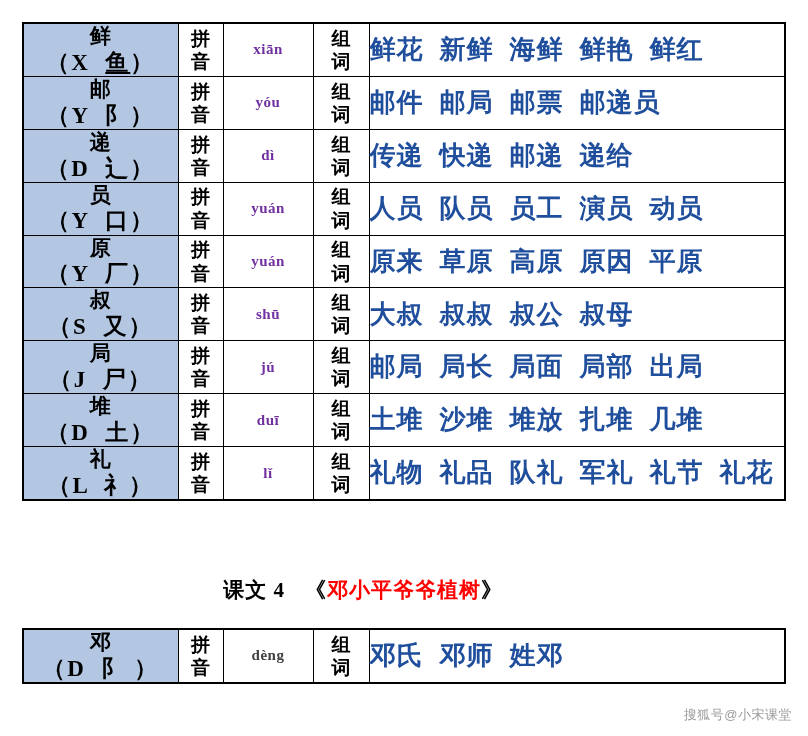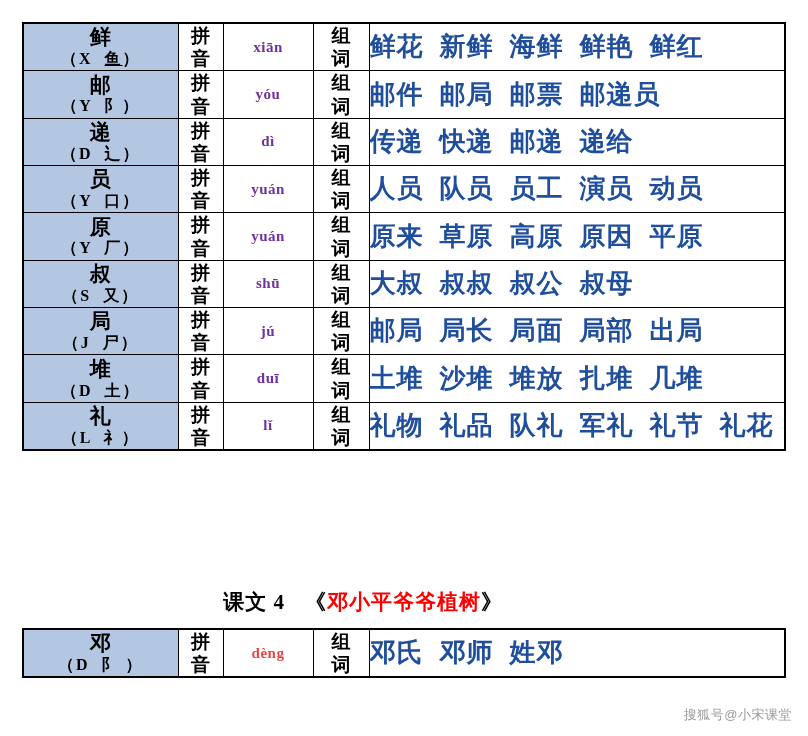--- a/index.html
+++ b/index.html
@@ -50,21 +50,21 @@
     line-height: 1.18;
     padding: 4px 0 5px 0;
   }
   .cell-char .hanzi {
     display: block;
     font-size: 21px;
     letter-spacing: 1px;
   }
   .cell-char .radical {
     display: block;
-    font-size: 16px;
+    font-size: 23px;
     letter-spacing: 2px;
     white-space: pre;
   }
   .cell-char .radical .uline { text-decoration: underline; }
 
   
   .cell-vlabel {
     text-align: center;
     font-size: 19px;
     font-weight: bold;
@@ -75,21 +75,21 @@
   .cell-vlabel span { display: block; }
 
   
   .cell-pinyin {
     text-align: center;
     font-size: 15px;
     font-weight: bold;
     color: #7030a0;
     letter-spacing: 0.5px;
   }
-  .cell-pinyin.ink-black { color: #ef4444; }
+  .cell-pinyin.ink-black { color: #404040; }
 
   
   .cell-words {
     color: #1f4e9c;
     font-size: 26px;
     font-weight: bold;
     padding: 4px 6px 5px 10px;
     line-height: 1.3;
     text-align: left;
     letter-spacing: 1px;
@@ -118,21 +118,21 @@
     font-size: 13px;
     color: #9a9a9a;
     font-family: "Liberation Sans", sans-serif;
     letter-spacing: 0.5px;
     white-space: nowrap;
     margin-left: 34px;
   }
 
   
   .table-top    { position: absolute; left: 22px; top: 22px; }
-  .heading-mid  { position: absolute; left: 0;  top: 588px; width: 726px; }
+  .heading-mid  { position: absolute; left: 0;  top: 576px; width: 726px; }
   .table-bottom { position: absolute; left: 22px; top: 628px; }
 </style>
 </head>
 <body>
 
 <div class="sheet">
 
   <div class="table-top">
     <table class="vocab">
       <colgroup>

